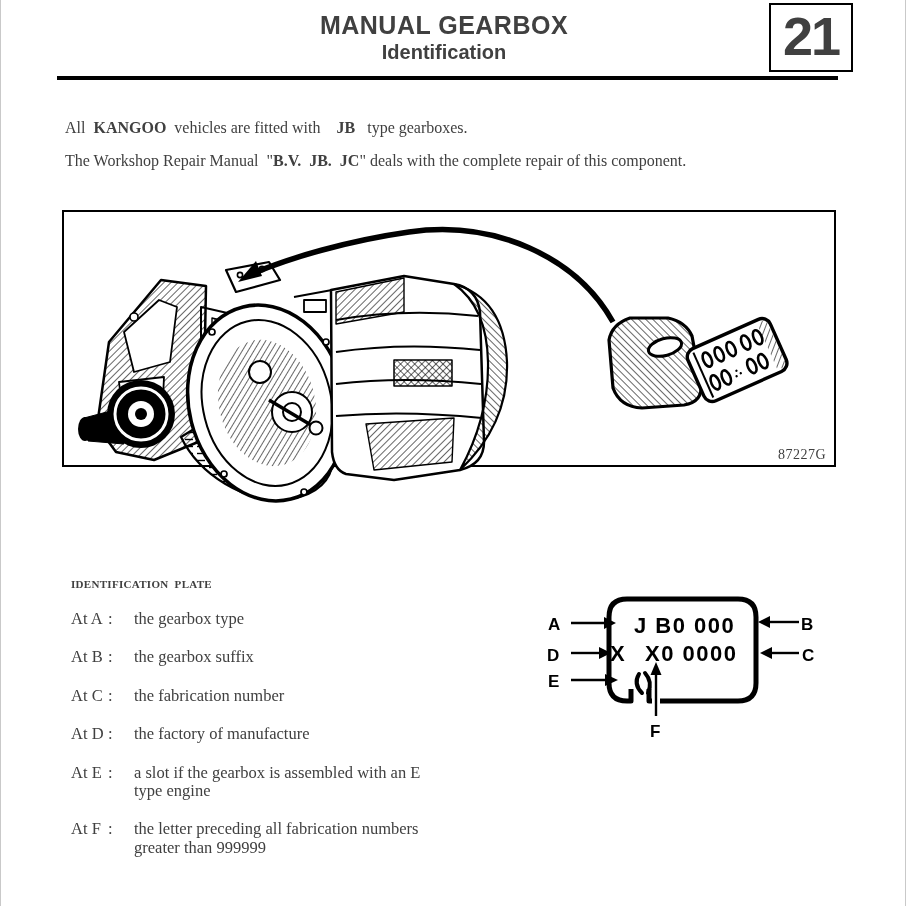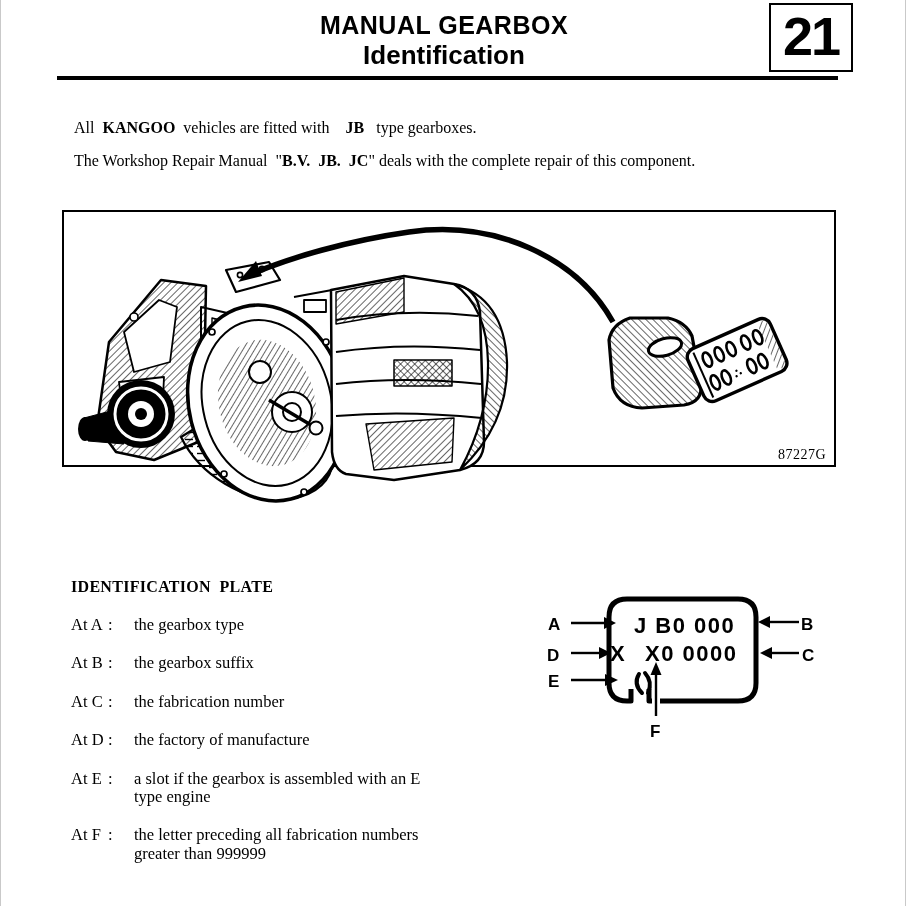--- a/index.html
+++ b/index.html
@@ -1,45 +1,45 @@
 <!DOCTYPE html>
 <html><head>
 <meta charset="utf-8">
 <style>
   * { margin:0; padding:0; box-sizing:border-box; }
   html,body { background:#ffffff; }
   .page {
     position:relative; width:906px; height:906px; background:#ffffff;
-    color:#000000; font-family:"Liberation Serif", serif; overflow:hidden;
+    color:#404040; font-family:"Liberation Serif", serif; overflow:hidden;
     border-left:1px solid #c9c9c9; border-right:1px solid #c9c9c9;
   }
   .title-block {
     position:absolute; left:0; top:10px; width:886px; text-align:center;
     font-family:"Liberation Sans", sans-serif; font-weight:bold; line-height:1.2;
   }
   .title-main { font-size:25px; letter-spacing:0.5px; }
-  .title-sub  { font-size:26px; }
+  .title-sub  { font-size:20px; }
   .section-box {
     position:absolute; left:768px; top:3px; width:84px; height:69px;
     border:2px solid #000; background:#fff;
     font-family:"Liberation Sans", sans-serif; font-weight:bold;
     font-size:54px; line-height:62px; text-align:center; letter-spacing:-2px;
   }
   .rule { position:absolute; left:56px; top:76px; width:781px; height:4px; background:#000; }
-  .para { position:absolute; left:73px; font-size:16px; white-space:pre-wrap; }
+  .para { position:absolute; left:64px; font-size:16px; white-space:pre-wrap; }
   .p1 { top:119px; }
   .p2 { top:152px; }
   .b  { font-weight:bold; }
   .figure-frame {
     position:absolute; left:61px; top:210px; width:774px; height:257px;
     border:2px solid #000; background:#fff;
   }
   .figure-ref { position:absolute; right:8px; bottom:2px; font-size:14px; letter-spacing:0.5px; }
   .id-section { position:absolute; left:70px; top:578px; width:450px; }
-  .id-heading { font-size:16px; font-weight:bold; white-space:pre; letter-spacing:0.3px; }
+  .id-heading { font-size:11px; font-weight:bold; white-space:pre; letter-spacing:0.3px; }
   .id-rows { margin-top:20px; font-size:16.5px; line-height:18.4px; }
   .id-row { display:grid; grid-template-columns:37px 26px 1fr;margin-top:20px; }
   .plate-svg { position:absolute; left:535px; top:592px; width:300px; height:158px; }
   .svg-label { font-family:"Liberation Sans", sans-serif; font-weight:bold; font-size:17px; }
   .plate-text { font-family:"Liberation Sans", sans-serif; font-weight:bold; font-size:22px; letter-spacing:1.5px; }
   svg { display:block; }
 </style>
 </head>
 <body>
 

